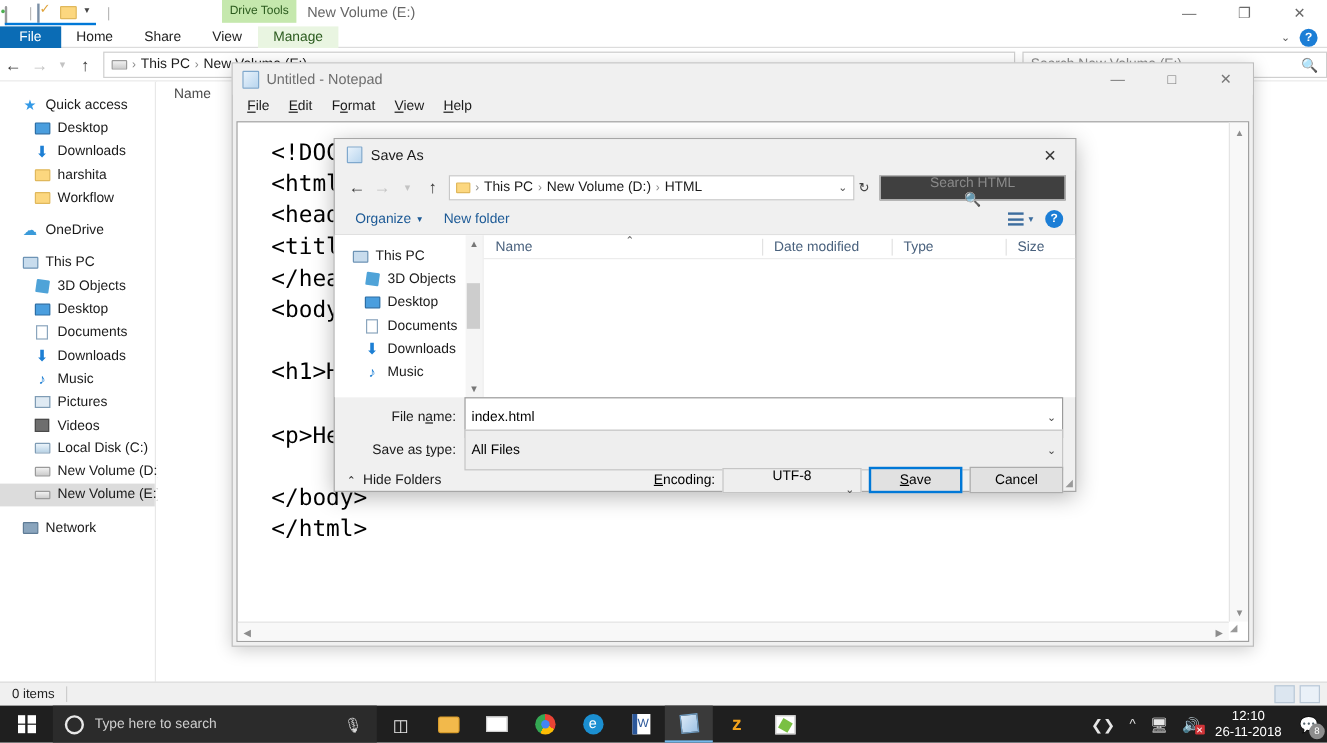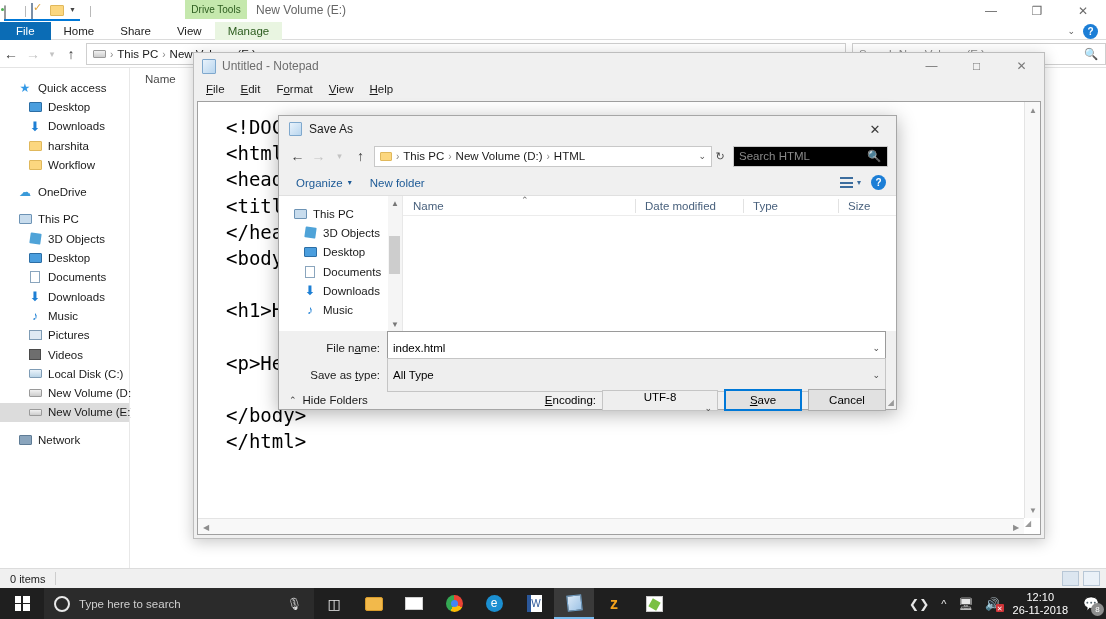--- a/index.html
+++ b/index.html
@@ -89,21 +89,21 @@
   .dlg-title { height:26px; display:flex; align-items:center; gap:7px; padding-left:10px; background:#f0f0f0; }
   .dlg-ticon { width:13px;height:14px;background:linear-gradient(135deg,#e8f2fb,#b9d6ef);border:1px solid #7fa8cd;border-radius:1px;}
   .dlg-tlabel { font-size:12px; color:#1a1a1a;}
   .dlg-close { position:absolute; right:0; top:0; width:42px;height:26px;display:flex;align-items:center;justify-content:center;color:#3a3a3a;font-size:13px;}
 
   .dlg-addr { position:absolute; left:0; top:26px; width:617px; height:28px; display:flex; align-items:center; padding:0 8px;}
   .dlg-addr .navbtn { width:21px;height:21px;}
   .dlg-addrbox { margin-left:3px; height:21px; flex:1; border:1px solid #c8c8c8; background:#fff; display:flex; align-items:center; padding:0 5px; font-size:11.5px; gap:4px;}
   .dlg-addrbox .end { margin-left:auto; display:flex; gap:6px; align-items:center; color:#555; font-size:9px;}
   .dlg-refresh { width:16px; display:flex;align-items:center;justify-content:center;color:#444;font-size:11px;}
-  .dlg-srch { margin-left:5px; height:21px; width:155px; border:1px solid #c8c8c8; background:#000000; display:flex; align-items:center; justify-content:space-between; padding:0 5px; font-size:11.5px; color:#8a8a8a;}
+  .dlg-srch { margin-left:5px; height:21px; width:155px; border:1px solid #c8c8c8; background:#404040; display:flex; align-items:center; justify-content:space-between; padding:0 5px; font-size:11.5px; color:#8a8a8a;flex-direction:column;}
 
   .dlg-tools { position:absolute; left:0; top:54px; width:617px; height:26px; display:flex; align-items:center; padding-left:10px; font-size:11.5px; color:#1d5a96; gap:4px; border-bottom:1px solid #e0e0e0;}
   .tool-item { padding:3px 7px; display:flex; align-items:center; gap:5px; }
   .dlg-tools-right { margin-left:auto; display:flex; align-items:center; gap:10px; padding-right:10px;}
   .viewicon { width:13px;height:11px;display:flex;flex-direction:column;justify-content:space-between;}
   .viewicon i { display:block;height:2px;background:#3c6d9e;width:13px;}
 
   .dlg-main { position:absolute; left:0; top:80px; width:617px; height:135px; background:#fff; display:flex;}
   .dlg-tree { width:124px; background:#fff; padding-top:8px; font-size:11.5px; position:relative; border-right:1px solid #e8e8e8;}
   .dlg-tree .nv { height:19.3px; padding-left:14px;}
@@ -492,21 +492,21 @@
       <div class="fld-row">
         <div class="fld-label">File n<u>a</u>me:</div>
         <div class="fld-input">
           <span>index.html</span>
           <span class="cv">⌄</span>
         </div>
       </div>
       <div class="fld-row">
         <div class="fld-label">Save as <u>t</u>ype:</div>
         <div class="fld-input ro">
-          <span>All Type</span>
+          <span>All Files</span>
           <span class="cv">⌄</span>
         </div>
       </div>
     </div>
 
     <div class="dlg-footer">
       <div class="hide-folders">
         <span style="font-size:9px;color:#333;">⌃</span>
         <span>Hide Folders</span>
       </div>

